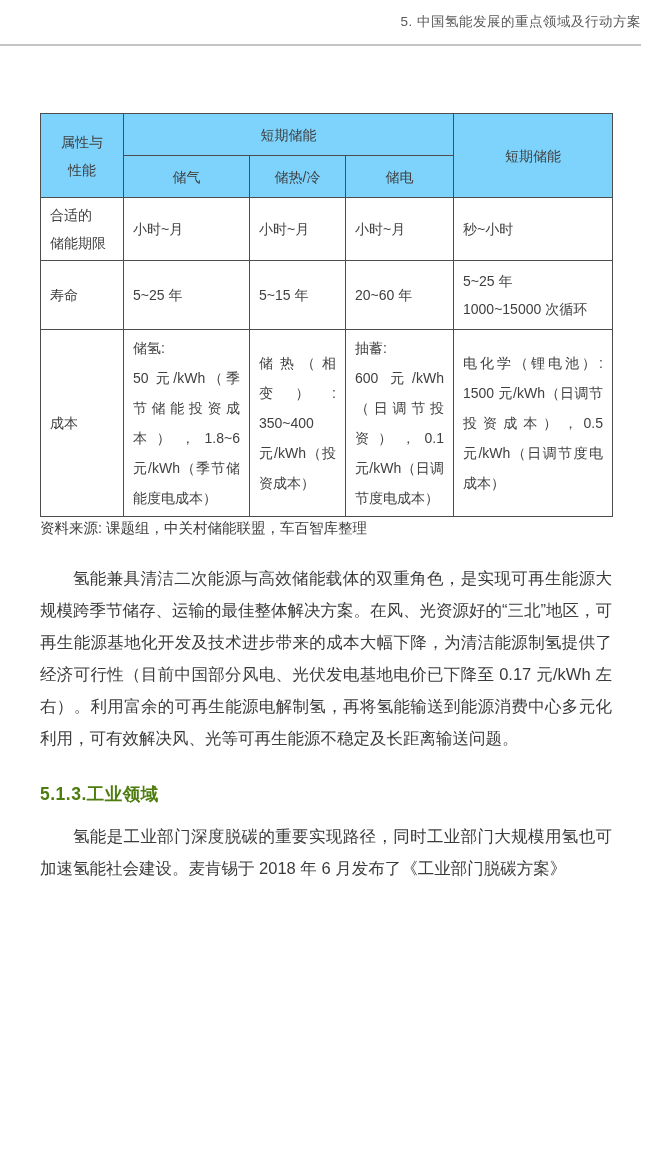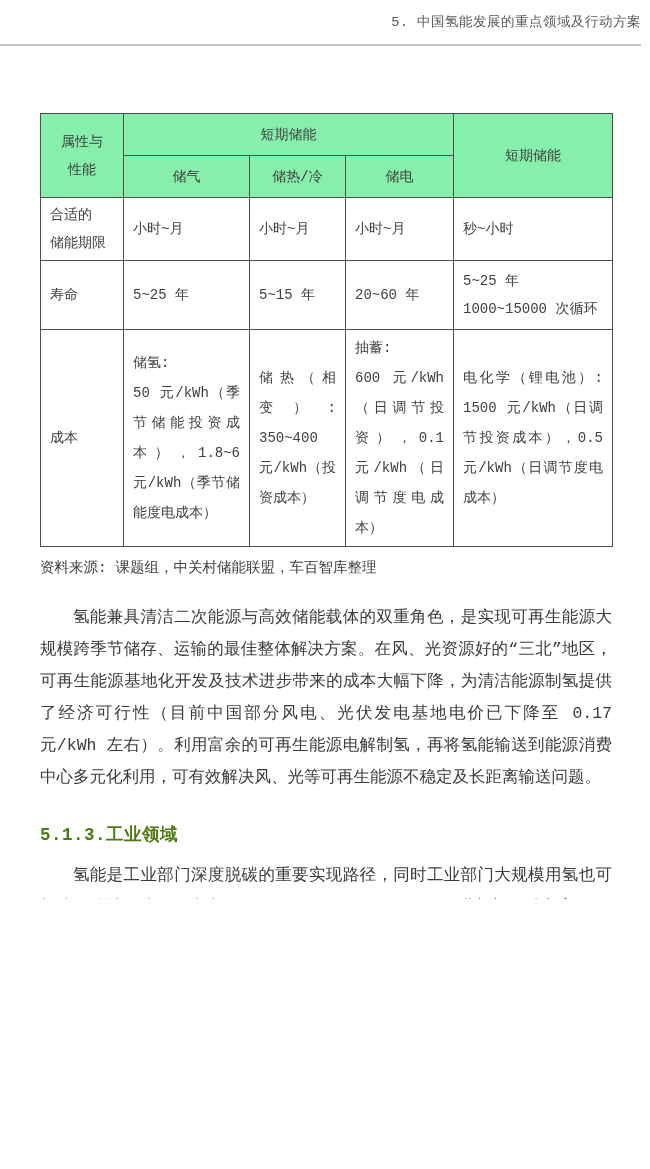--- a/index.html
+++ b/index.html
@@ -1,21 +1,21 @@
 <!DOCTYPE html>
 <html><head>
 <meta charset="utf-8">
 <style>
   html, body { margin: 0; padding: 0; background: #ffffff; }
   .page {
     position: relative;
     width: 650px;
     height: 899px;
     background: #ffffff;
-    font-family: Liberation Mono, monospace;
+    font-family: Liberation Sans, sans-serif;
     color: #3b3b3b;
     overflow: hidden;
   }
   .running-header {
     position: absolute;
     top: 13px;
     right: 9px;
     font-size: 13.5px;
     color: #595959;
     letter-spacing: 0.5px;
@@ -44,32 +44,31 @@
   }
   table.storage th, table.storage td {
     border: 1px solid #4d4d4d;
     font-weight: normal;
     vertical-align: middle;
     padding: 3px 9px;
     white-space: pre-line;
     box-sizing: border-box;
   }
   table.storage thead th {
-    background: #86efac;
+    background: #7dd3fc;
     text-align: center;
   }
   table.storage thead tr { height: 42px; }
   tr.row-duration { height: 61px; }
   tr.row-life { height: 69px; }
   tr.row-cost { height: 180px; }
   tr.row-cost td { line-height: 30px; text-align: justify; }
   tr.row-cost td.row-label { text-align: left; }
   td.row-label { text-align: left; }
   .source {
-    margin-top: 10px;
     font-size: 14.5px;
     color: #404040;
     line-height: 22px;
   }
   p.body-para {
     margin: 0;
     margin-top: 20px;
     font-size: 16.5px;
     line-height: 32px;
     text-align: justify;

